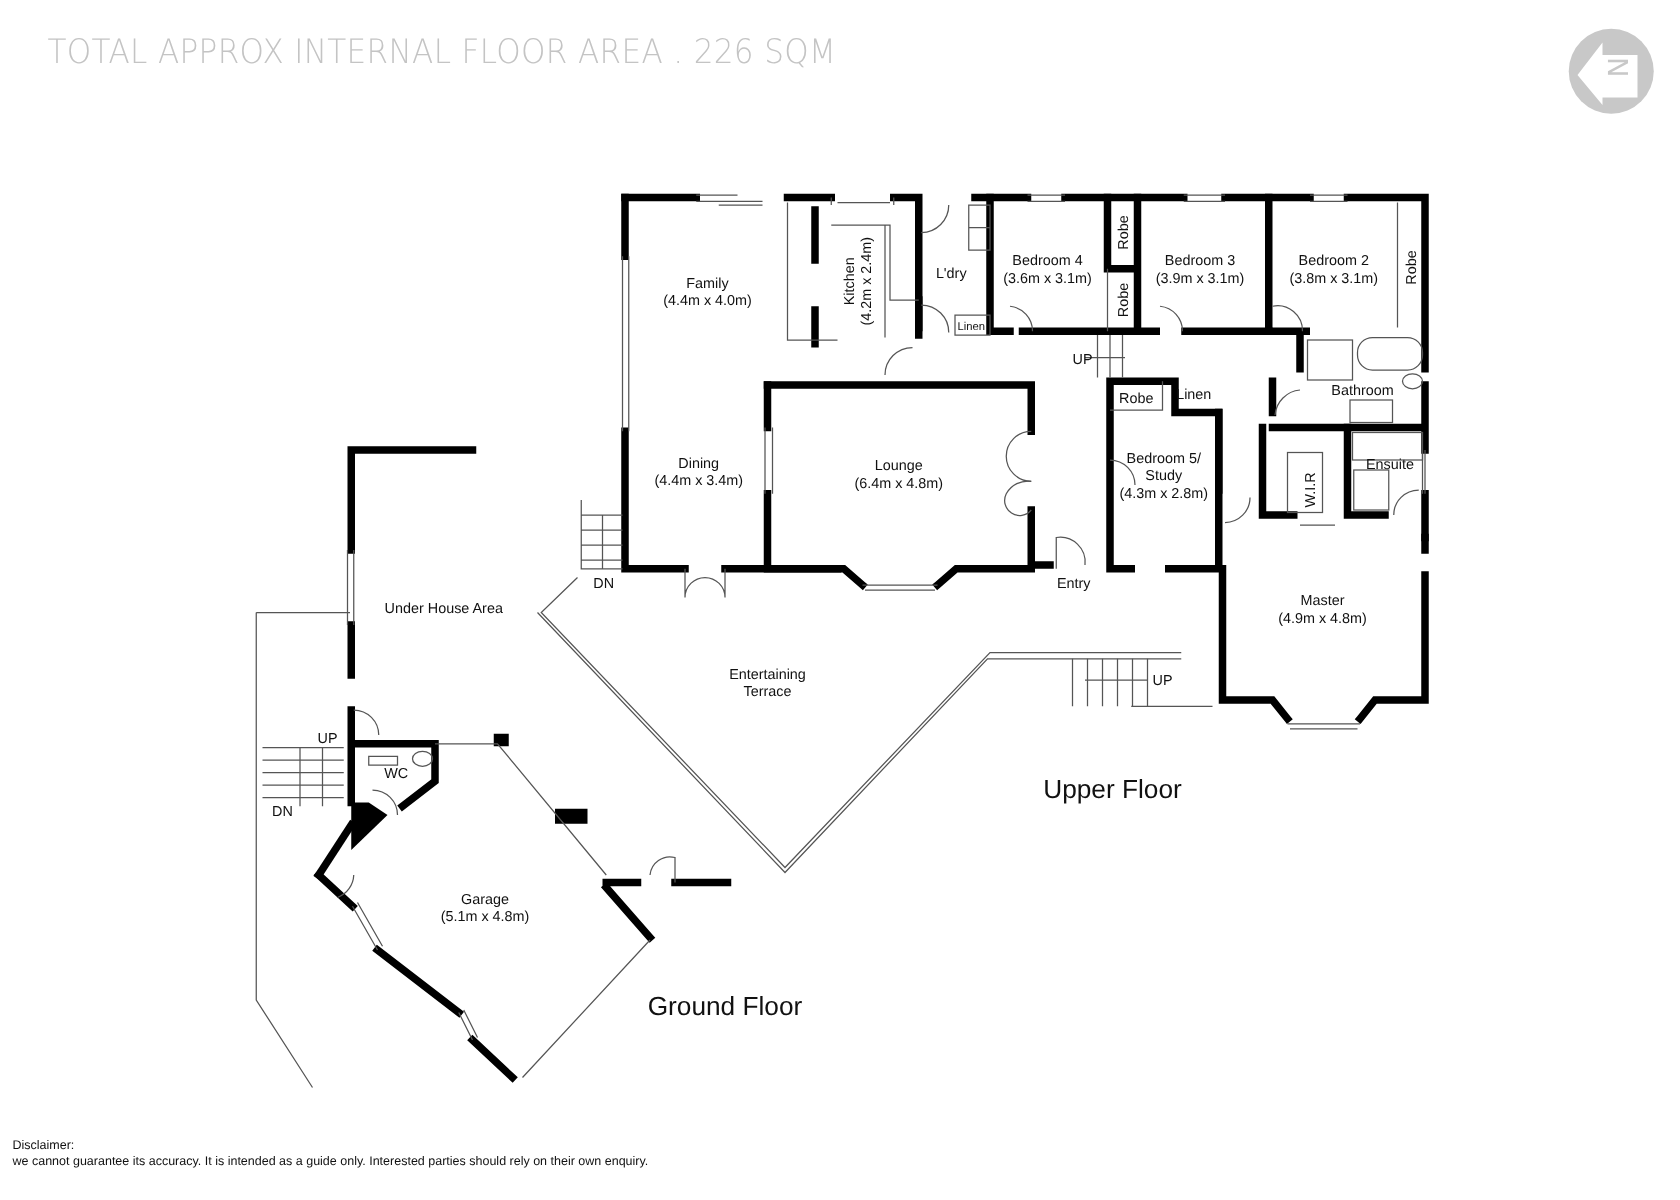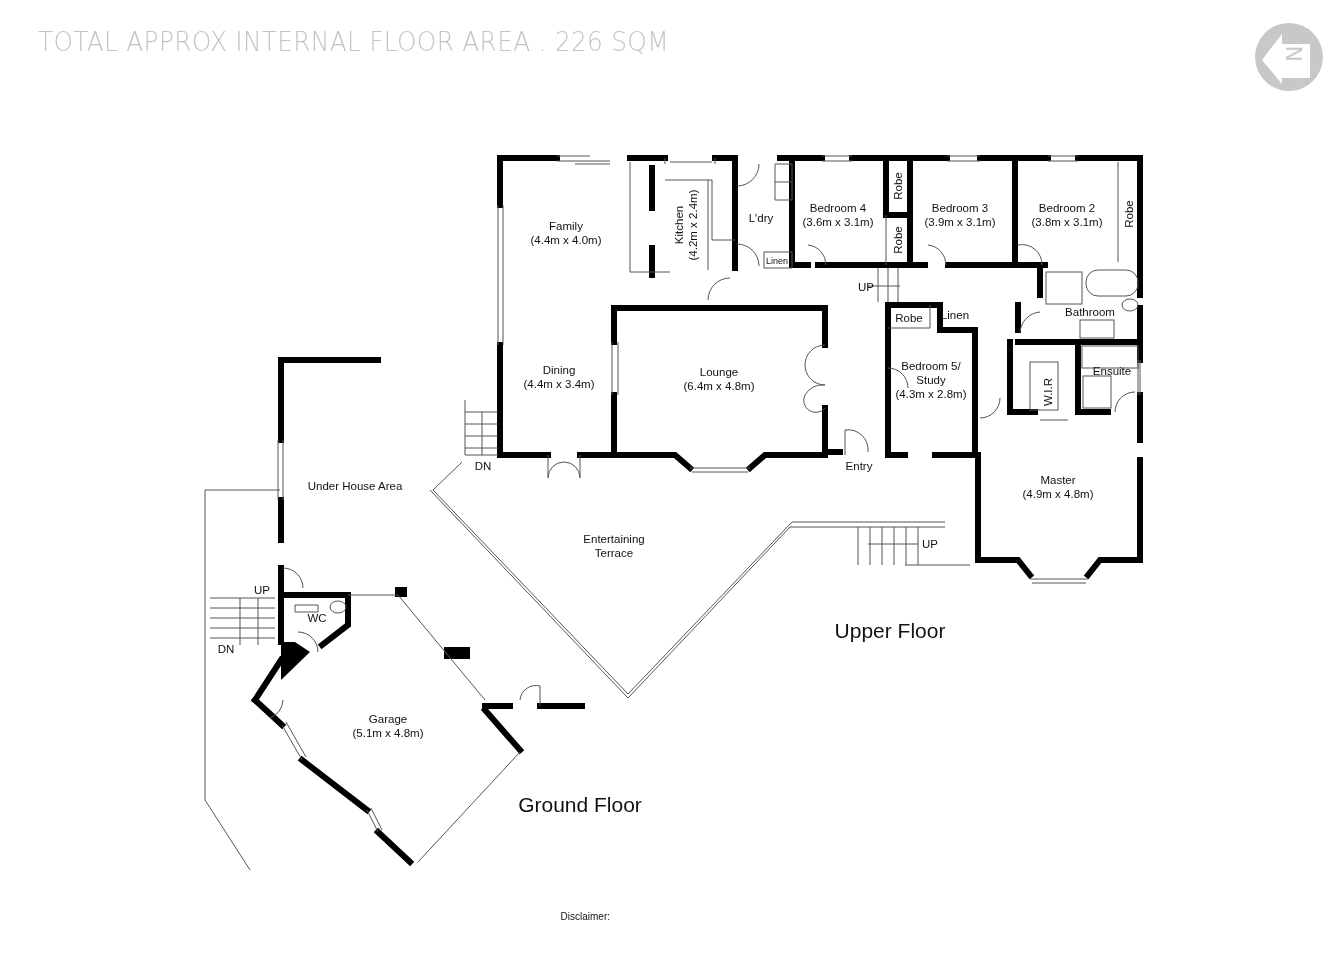--- a/index.html
+++ b/index.html
@@ -3,21 +3,21 @@
 <meta charset="utf-8">
 <style>
   html, body { margin:0; padding:0; background:#ffffff; }
   body { width:1344px; height:960px; position:relative; overflow:hidden; font-family:"Liberation Sans", sans-serif; color:#111; }
   .header-title { position:absolute; left:38px; top:26px; font-size:27px; letter-spacing:0.3px; color:#c4c4c4; font-family:"DejaVu Sans", sans-serif; font-weight:300; white-space:nowrap; transform:scaleX(0.92); transform-origin:left; }
   .compass { position:absolute; left:1254px; top:22px; width:70px; height:70px; }
   svg.plan { position:absolute; left:0; top:0; width:1344px; height:960px; }
   .room-label { font-family:"Liberation Sans", sans-serif; font-size:11.5px; fill:#111; }
   .floor-label { font-family:"Liberation Sans", sans-serif; font-size:21px; fill:#111; }
   .disclaimer { position:absolute; left:10px; top:911px; font-size:10px; line-height:12.5px; color:#111; width:600px; }
-  .disclaimer div { white-space:nowrap;text-align:right; }
+  .disclaimer div { white-space:nowrap; }
 </style>
 </head>
 <body>
 
 <div class="header-title">TOTAL APPROX INTERNAL FLOOR AREA . 226 SQM</div>
 
 <svg class="compass" viewBox="0 0 70 70">
   <circle cx="35" cy="35" r="34" fill="#c8c8c8"></circle>
   <polygon points="8,38 28,12 28,22 56,22 56,56 28,56 28,62" fill="#ffffff"></polygon>
   <text x="42" y="46" font-size="22" fill="#c8c8c8" font-family="DejaVu Sans, sans-serif" transform="rotate(-90 42 40)">N</text>
@@ -220,13 +220,14 @@
     <text x="262" y="594">UP</text>
     <text x="226" y="653">DN</text>
   </g>
 
   <text class="floor-label" x="890" y="638" text-anchor="middle">Upper Floor</text>
   <text class="floor-label" x="580" y="812" text-anchor="middle">Ground Floor</text>
 </svg>
 
 <div class="disclaimer">
   <div>Disclaimer:</div>
+  <div>we cannot guarantee its accuracy. It is intended as a guide only. Interested parties should rely on their  own enquiry.</div>
 </div>
 
 </body></html>

